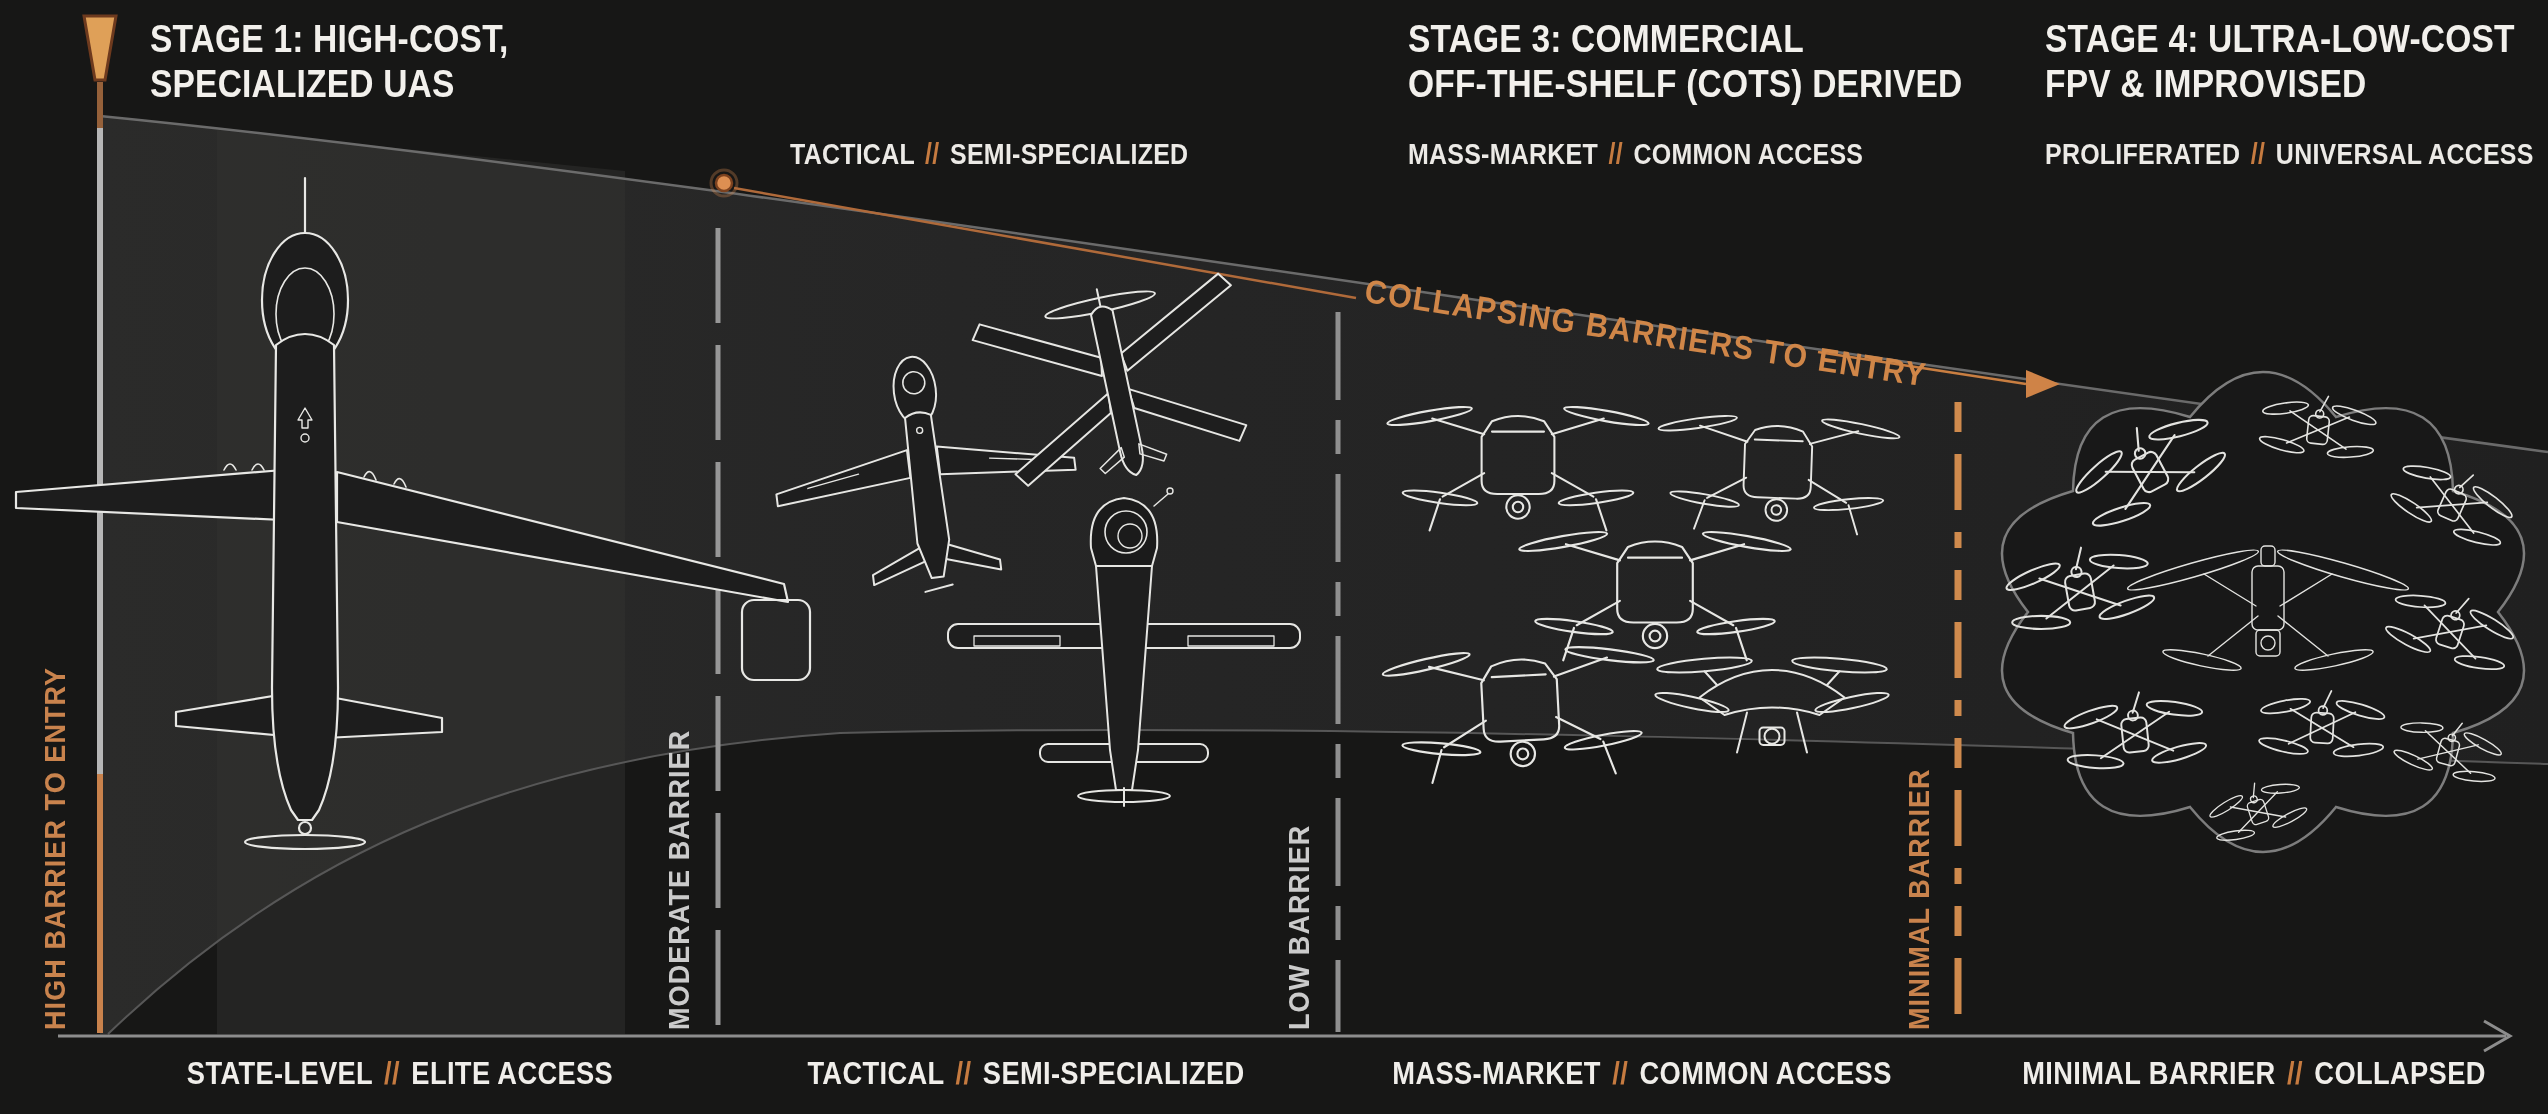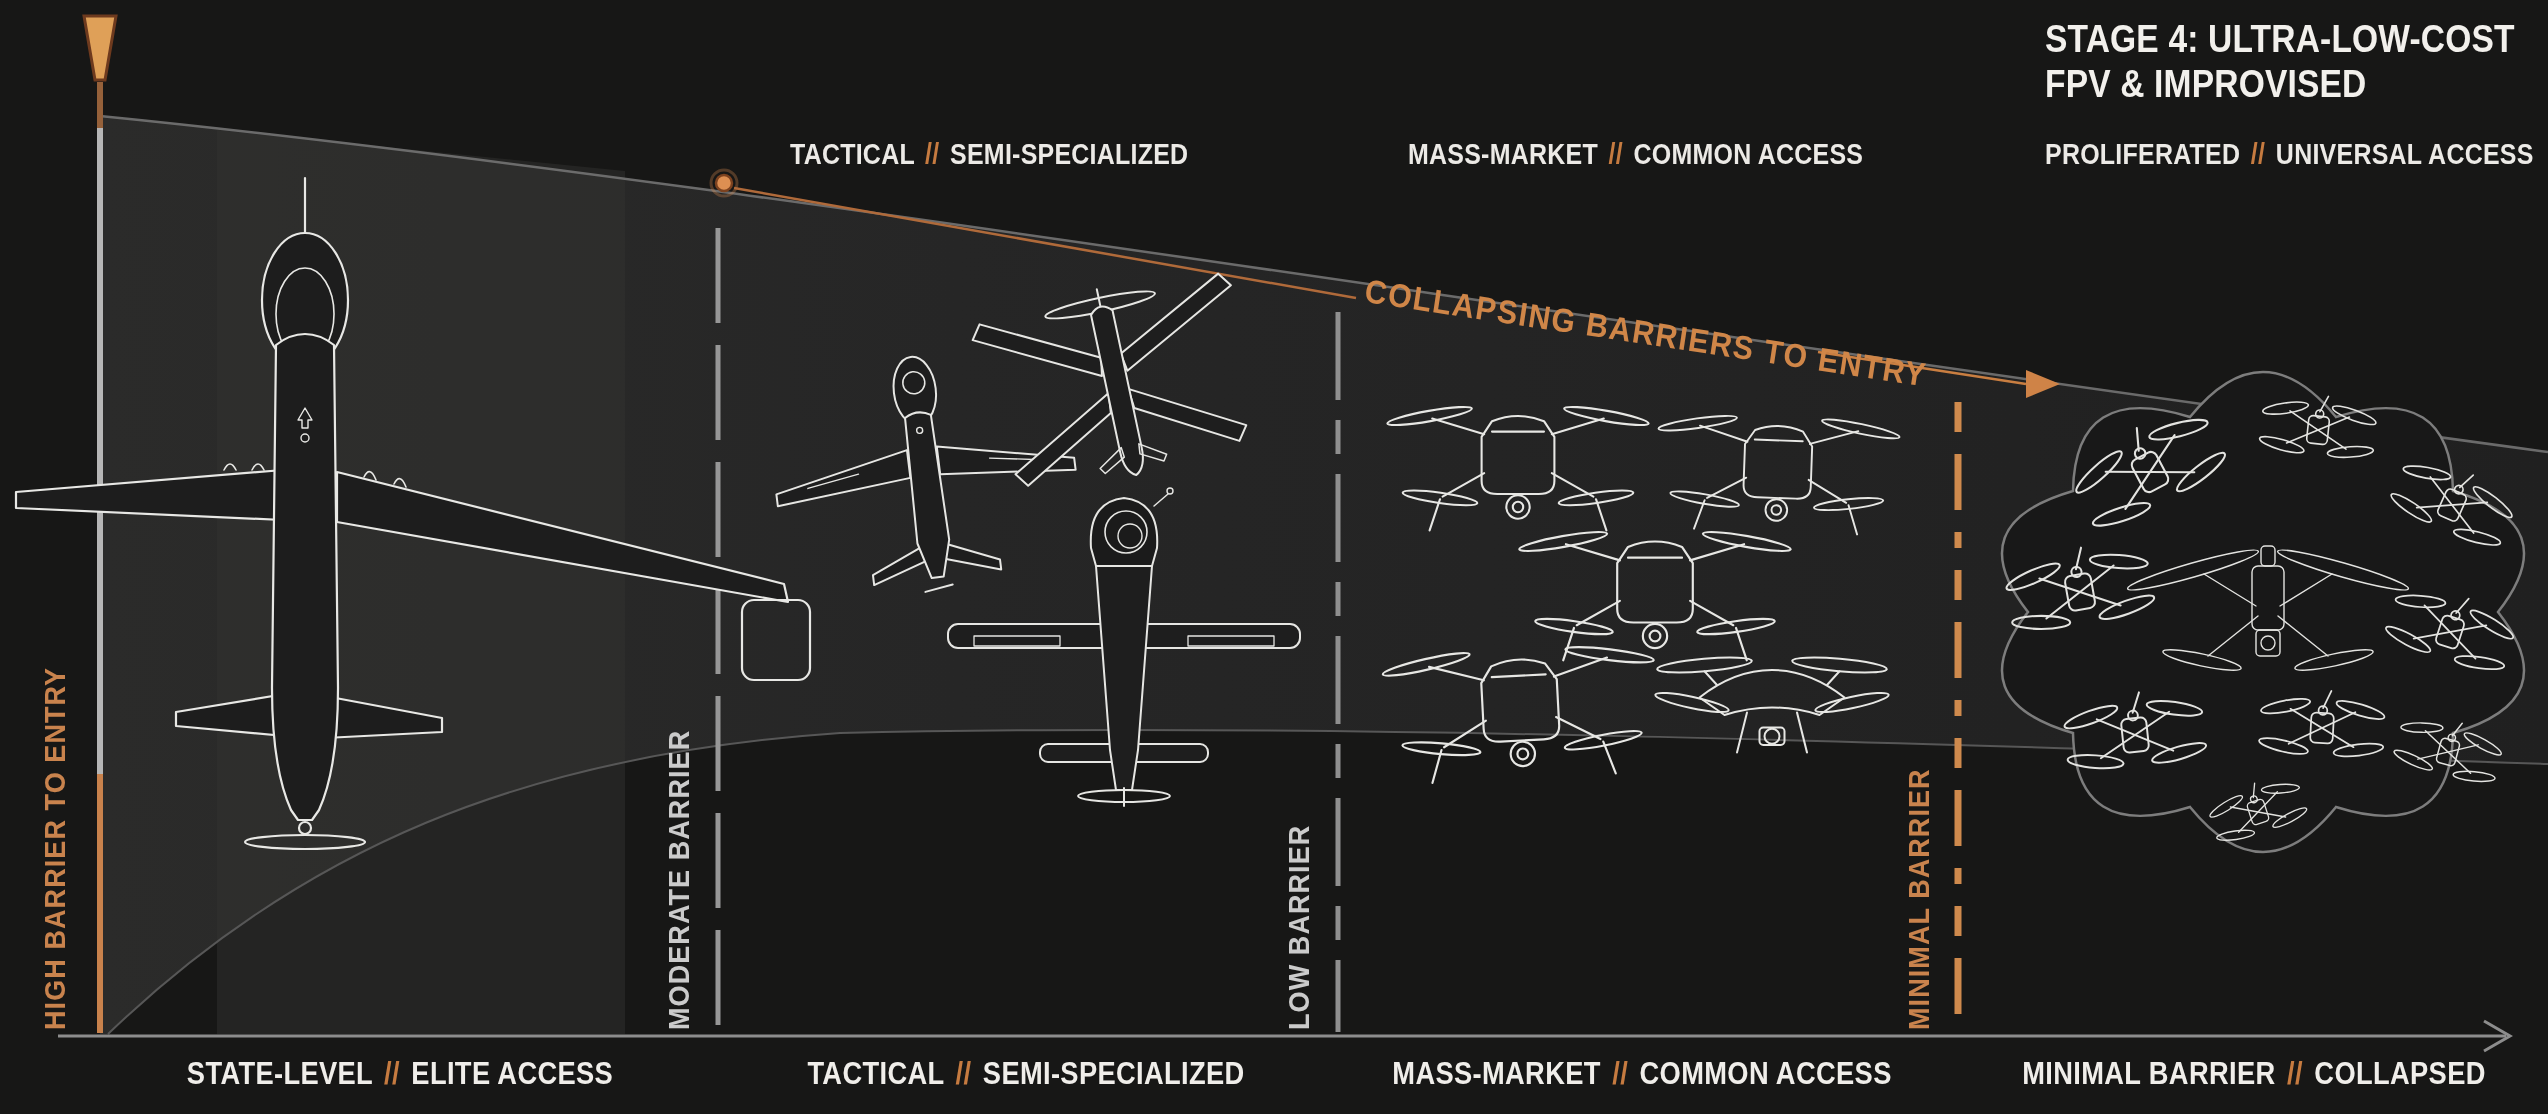--- a/index.html
+++ b/index.html
@@ -227,20 +227,28 @@
           <ellipse cx="66" cy="60" rx="40" ry="6" transform="rotate(-12 66 60)"></ellipse>
           <rect x="-16" y="-34" width="32" height="64" rx="6"></rect>
           <rect x="-12" y="30" width="24" height="26" rx="4"></rect>
           <circle cx="0" cy="43" r="7"></circle>
           <rect x="-7" y="-54" width="14" height="20" rx="4"></rect>
         </g>
       </g>
     </g>
   </svg>
 
+  <div class="stage-header" style="left:150px">
+    <div class="t">STAGE 1: HIGH-COST,</div>
+    <div class="t">SPECIALIZED UAS</div>
+  </div>
+  <div class="stage-header" style="left:1408px">
+    <div class="t">STAGE 3: COMMERCIAL</div>
+    <div class="t">OFF-THE-SHELF (COTS) DERIVED</div>
+  </div>
   <div class="stage-header" style="left:2045px">
     <div class="t">STAGE 4: ULTRA-LOW-COST</div>
     <div class="t">FPV &amp; IMPROVISED</div>
   </div>
 
   <div class="top-sub" style="left:790px">
     <span>TACTICAL</span>
     <span class="sep">//</span>
     <span>SEMI-SPECIALIZED</span>
   </div>

